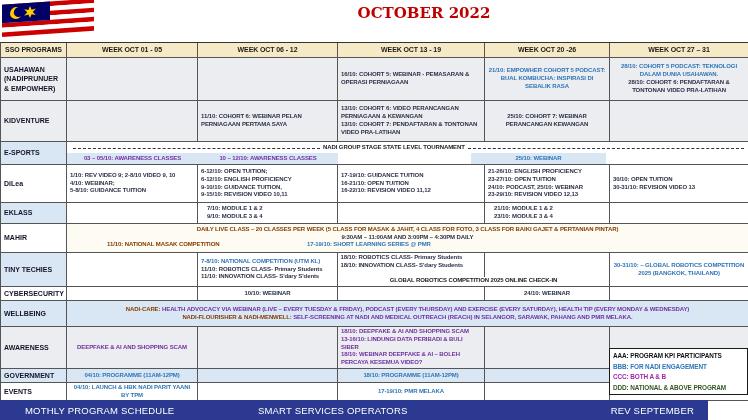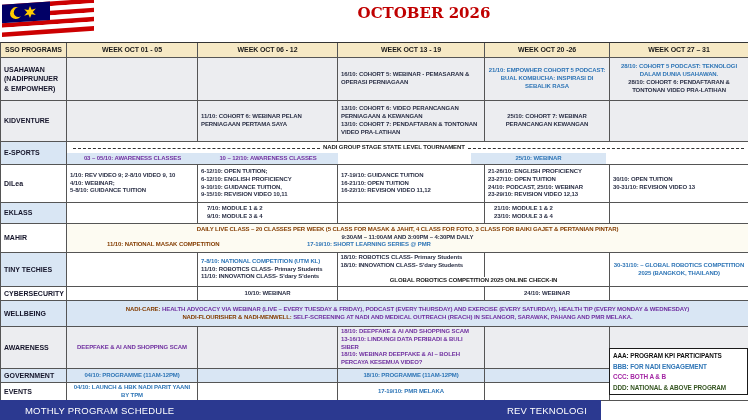--- a/index.html
+++ b/index.html
@@ -47,21 +47,21 @@
   .ttmid{padding:0;display:grid;grid-template-rows:auto 9px;}
   .tthalf{display:grid;grid-template-columns:147px 125px;}
   .ttc{padding:1px 3px;box-sizing:border-box;}
   .ttc1{border-right:1px solid var(--border);}
   .ttspan{text-align:center;font-weight:bold;color:#1a1a1a;}
   
   .legend{position:absolute;left:609px;top:348px;width:139px;height:47px;background:#fff;border:1px solid #1a1a1a;box-sizing:border-box;padding:3px 3px;display:flex;flex-direction:column;justify-content:space-between;z-index:5;}
   .legend .li{font-size:6.4px;font-weight:bold;letter-spacing:-.1px;white-space:nowrap;}
   .lg0{color:#111;} .lg1{color:var(--text_blue);} .lg2{color:var(--legend_purple);} .lg3{color:var(--legend_green);}
   
-  .footer{position:absolute;left:0;top:400px;width:601px;height:20px;background:var(--footer_bg);color:#fff;display:flex;align-items:center;font-size:9.5px;letter-spacing:.2px;}
+  .footer{position:absolute;left:0;top:400px;width:708px;height:20px;background:var(--footer_bg);color:#fff;display:flex;align-items:center;font-size:9.5px;letter-spacing:.2px;}
   .f-left{margin-left:25px;}
   .f-center{position:absolute;left:47%;transform:translateX(-50%);}
   .f-right{margin-left:auto;margin-right:14px;}
 </style>
 </head>
 <body>
 
 <div class="topbar">
   <svg class="flag" width="96" height="44" viewBox="0 0 96 44">
     <g transform="translate(0,5) skewY(-4)">
@@ -72,21 +72,21 @@
       <rect x="2" y="18.4" width="92" height="4.6" fill="#cc0001"></rect>
       <rect x="2" y="23" width="92" height="4.6" fill="#ffffff"></rect>
       <rect x="2" y="27.6" width="92" height="4.6" fill="#cc0001"></rect>
       <rect x="2" y="0" width="48" height="18.4" fill="#010066"></rect>
       <circle cx="16" cy="9.2" r="6" fill="#ffcc00"></circle>
       <circle cx="18.8" cy="8.4" r="5" fill="#010066"></circle>
       <path d="M30 3.2 L31.6 7 L35.8 6 L32.8 9.2 L35.8 12.4 L31.6 11.4 L30 15.2 L28.4 11.4 L24.2 12.4 L27.2 9.2 L24.2 6 L28.4 7 Z" fill="#ffcc00"></path>
     </g>
   </svg>
   <div class="titles">
-    <div class="subtitle">OCTOBER 2026</div>
+    <div class="subtitle">OCTOBER 2022</div>
   </div>
 </div>
 
 <div class="tbl">
 
   <div class="row" style="height:15px">
     <div class="c hd">SSO PROGRAMS</div>
     <div class="c hd">WEEK OCT 01 - 05</div>
     <div class="c hd">WEEK OCT 06 - 12</div>
     <div class="c hd">WEEK OCT 13 - 19</div>
@@ -294,14 +294,15 @@
 
 <div class="legend">
   <div class="li lg0">AAA: PROGRAM KPI PARTICIPANTS</div>
   <div class="li lg1">BBB:  FOR NADI ENGAGEMENT</div>
   <div class="li lg2">CCC:  BOTH  A &amp; B</div>
   <div class="li lg3">DDD: NATIONAL &amp; ABOVE PROGRAM</div>
 </div>
 
 <div class="footer">
   <span class="f-left">MOTHLY PROGRAM SCHEDULE</span>
-  <span class="f-right">REV TEKNOLOGI</span>
+  <span class="f-center">SMART SERVICES OPERATORS</span>
+  <span class="f-right">REV SEPTEMBER</span>
 </div>
 
 </body></html>

